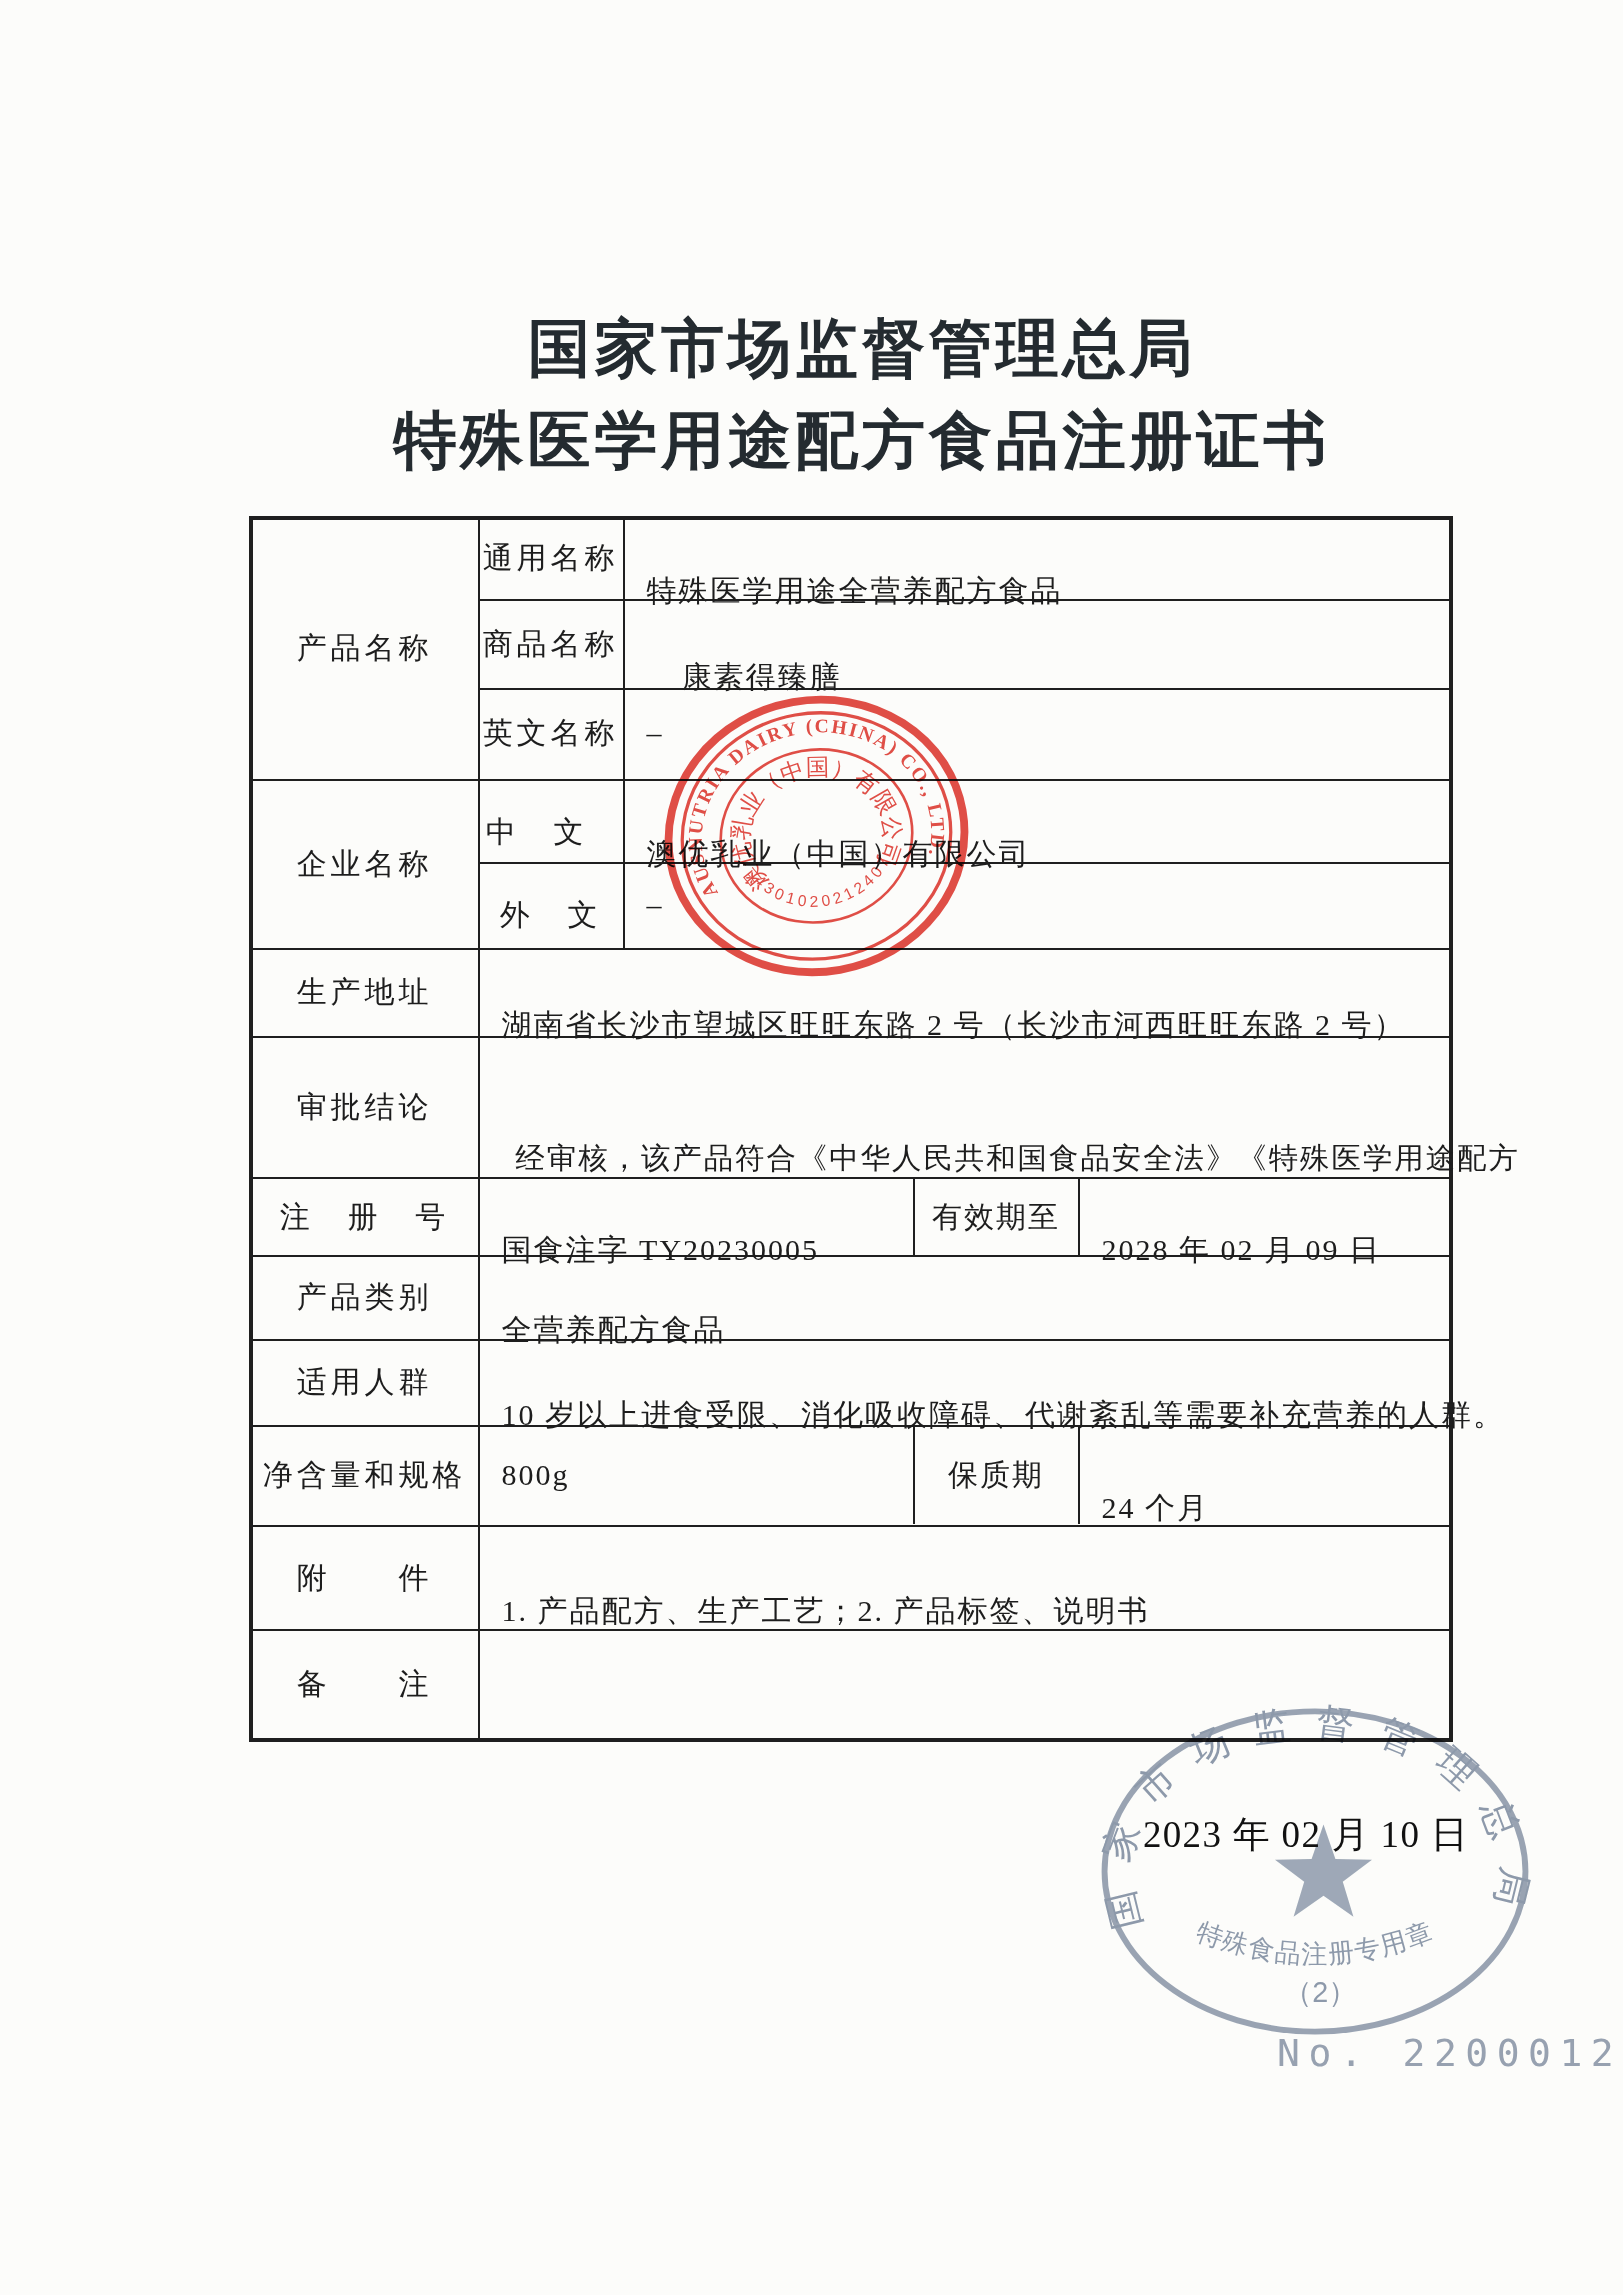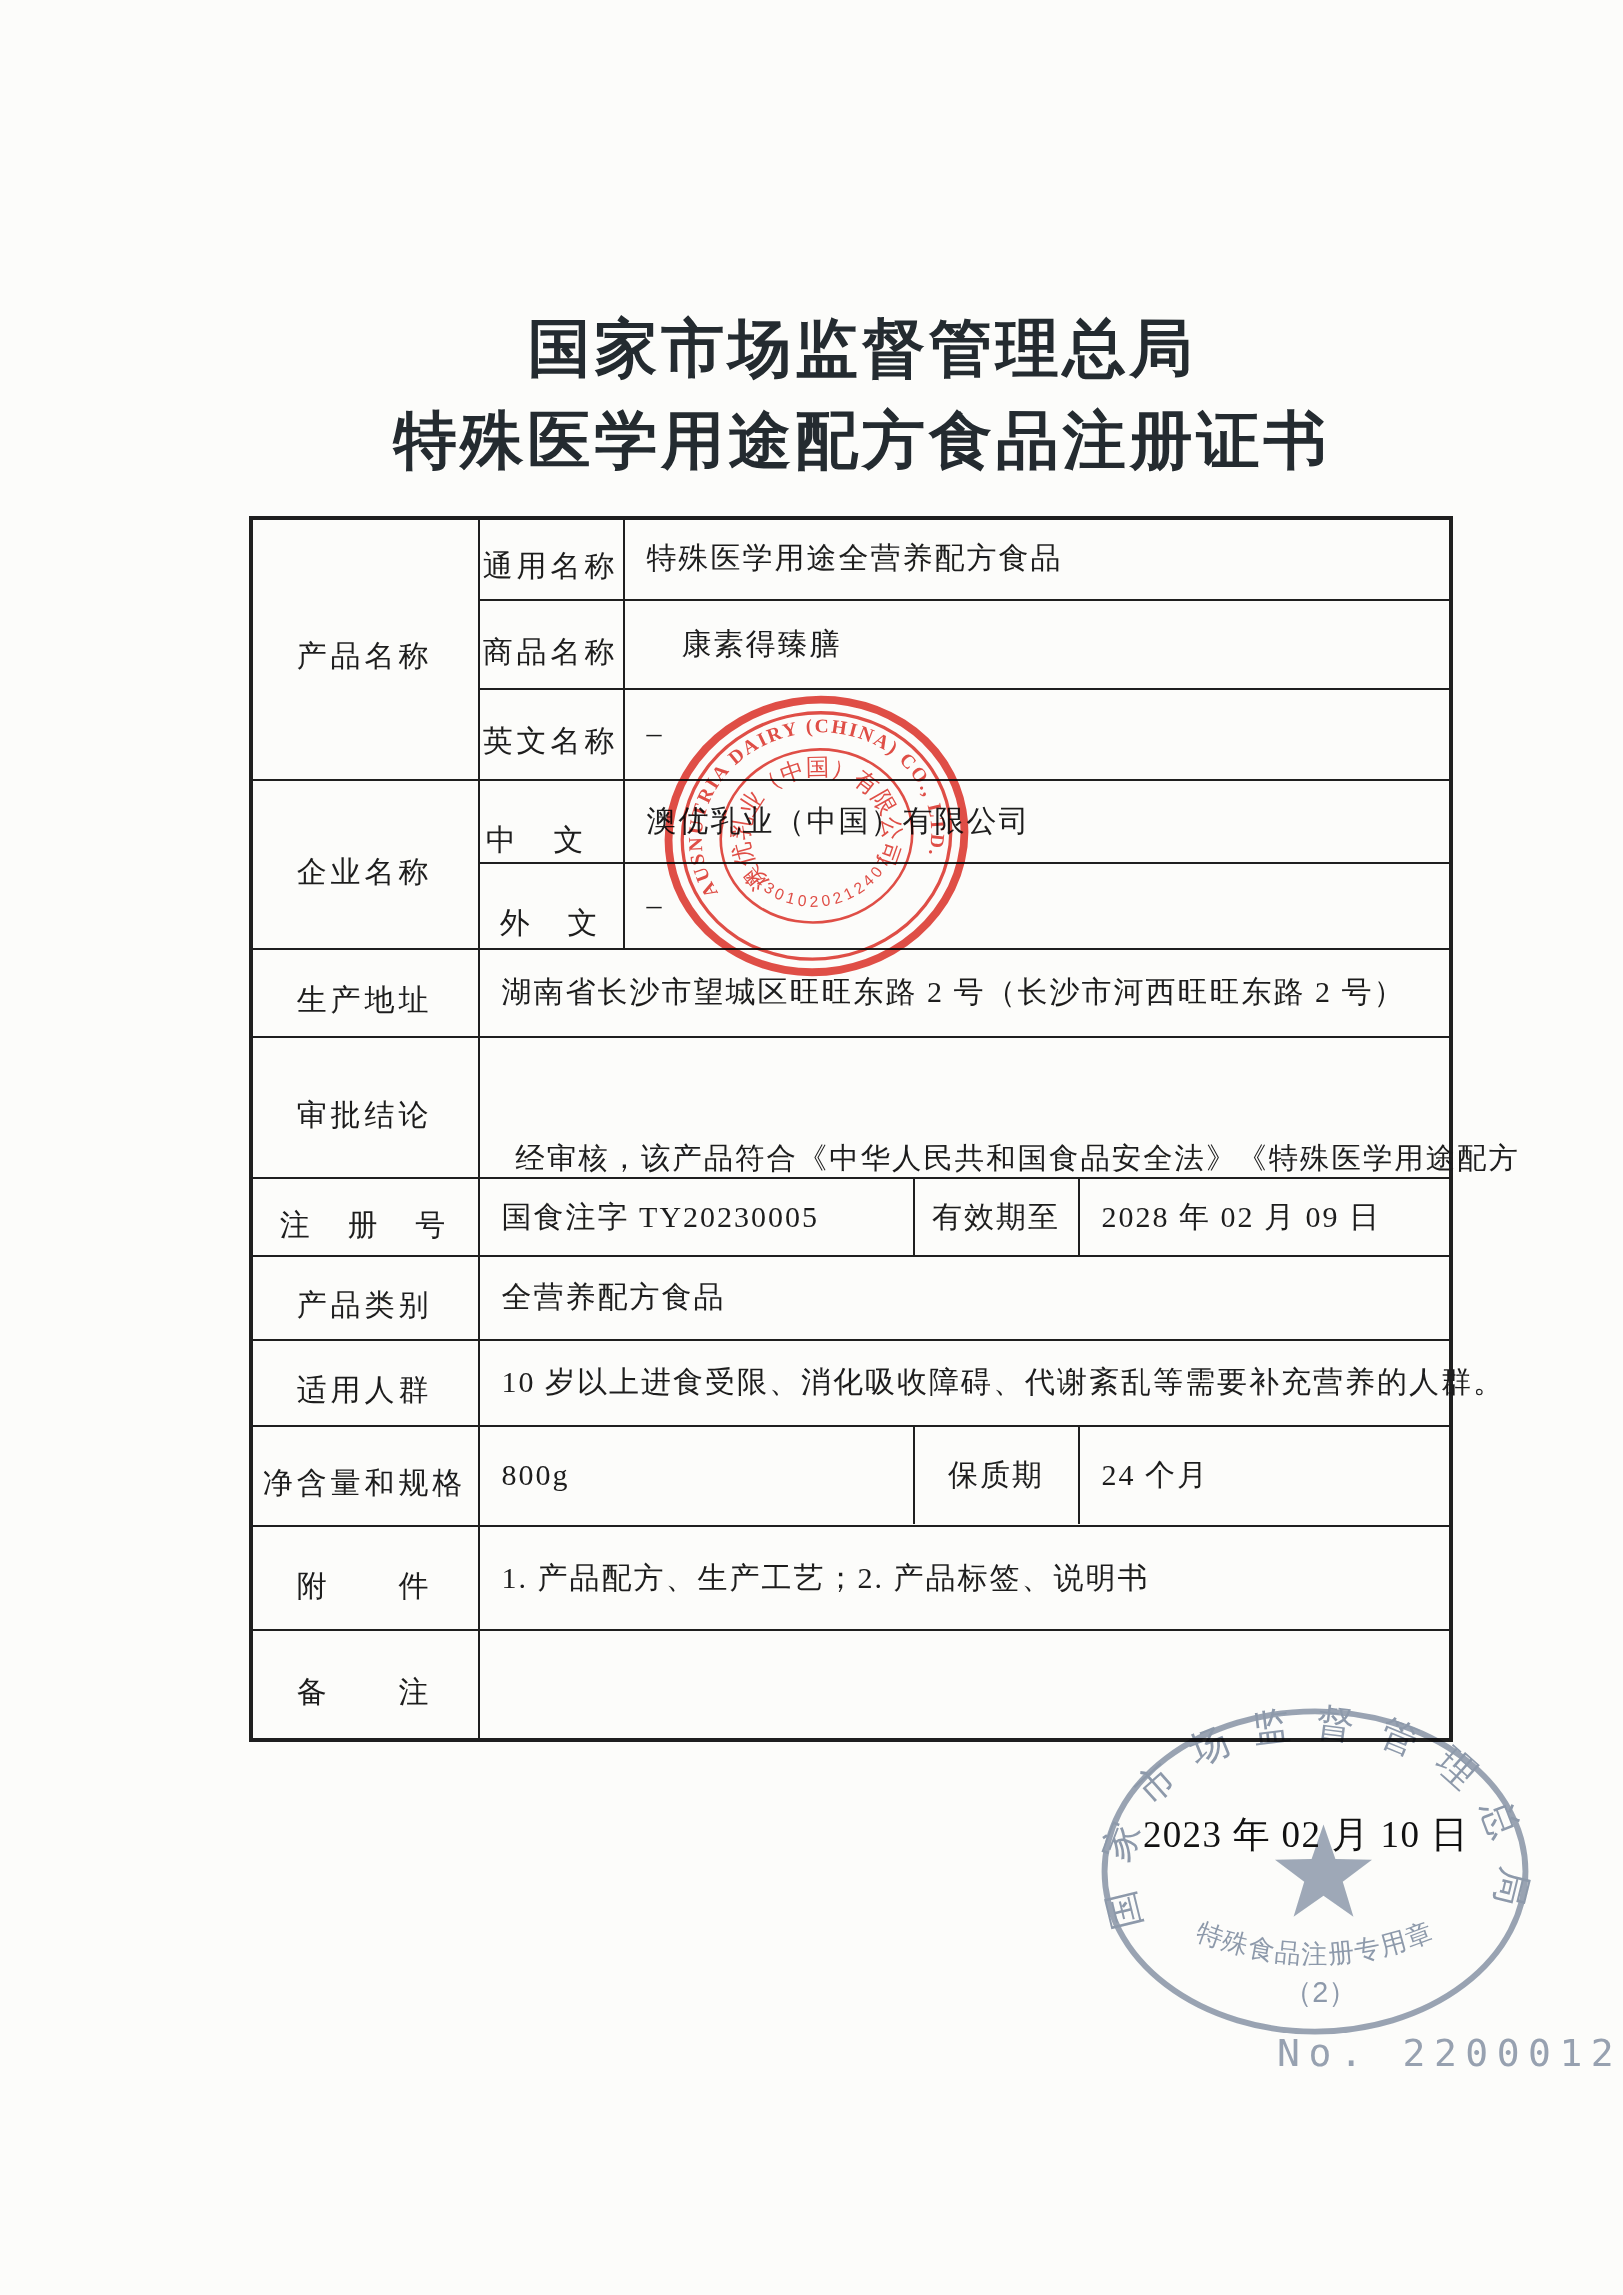--- a/index.html
+++ b/index.html
@@ -17,24 +17,24 @@
     text-align:center;white-space:nowrap;
     font-family:"Liberation Sans","DejaVu Sans",sans-serif;
     font-weight:bold;color:#242b30;
     font-size:63px;line-height:92px;letter-spacing:3.9px;
   }
   .hline,.vline{position:absolute;background:#1f1f1f;}
   .cell{
     position:absolute;display:flex;align-items:center;
     font-size:30px;letter-spacing:2px;line-height:1.25;
   }
-  .lab{justify-content:center;letter-spacing:3.9px;margin-top:8px;}
+  .lab{justify-content:center;letter-spacing:3.9px;}
   .val{padding-left:23.6px;}
   .ctr{justify-content:center;}
-  .nowrap{white-space:nowrap;}
+  .nowrap{white-space:nowrap;margin-top:33px;}
   .approval{
     flex-direction:row;align-items:flex-end;justify-content:center;
     row-gap:37px;font-size:29.4px;
   }
   .approval .l1{text-indent:59px;white-space:nowrap;}
   .approval .l2{white-space:nowrap;}
   .stamp{position:absolute;mix-blend-mode:multiply;}
   .company-stamp{opacity:.9;}
   .official-seal{opacity:.95;}
   .issue-date{

